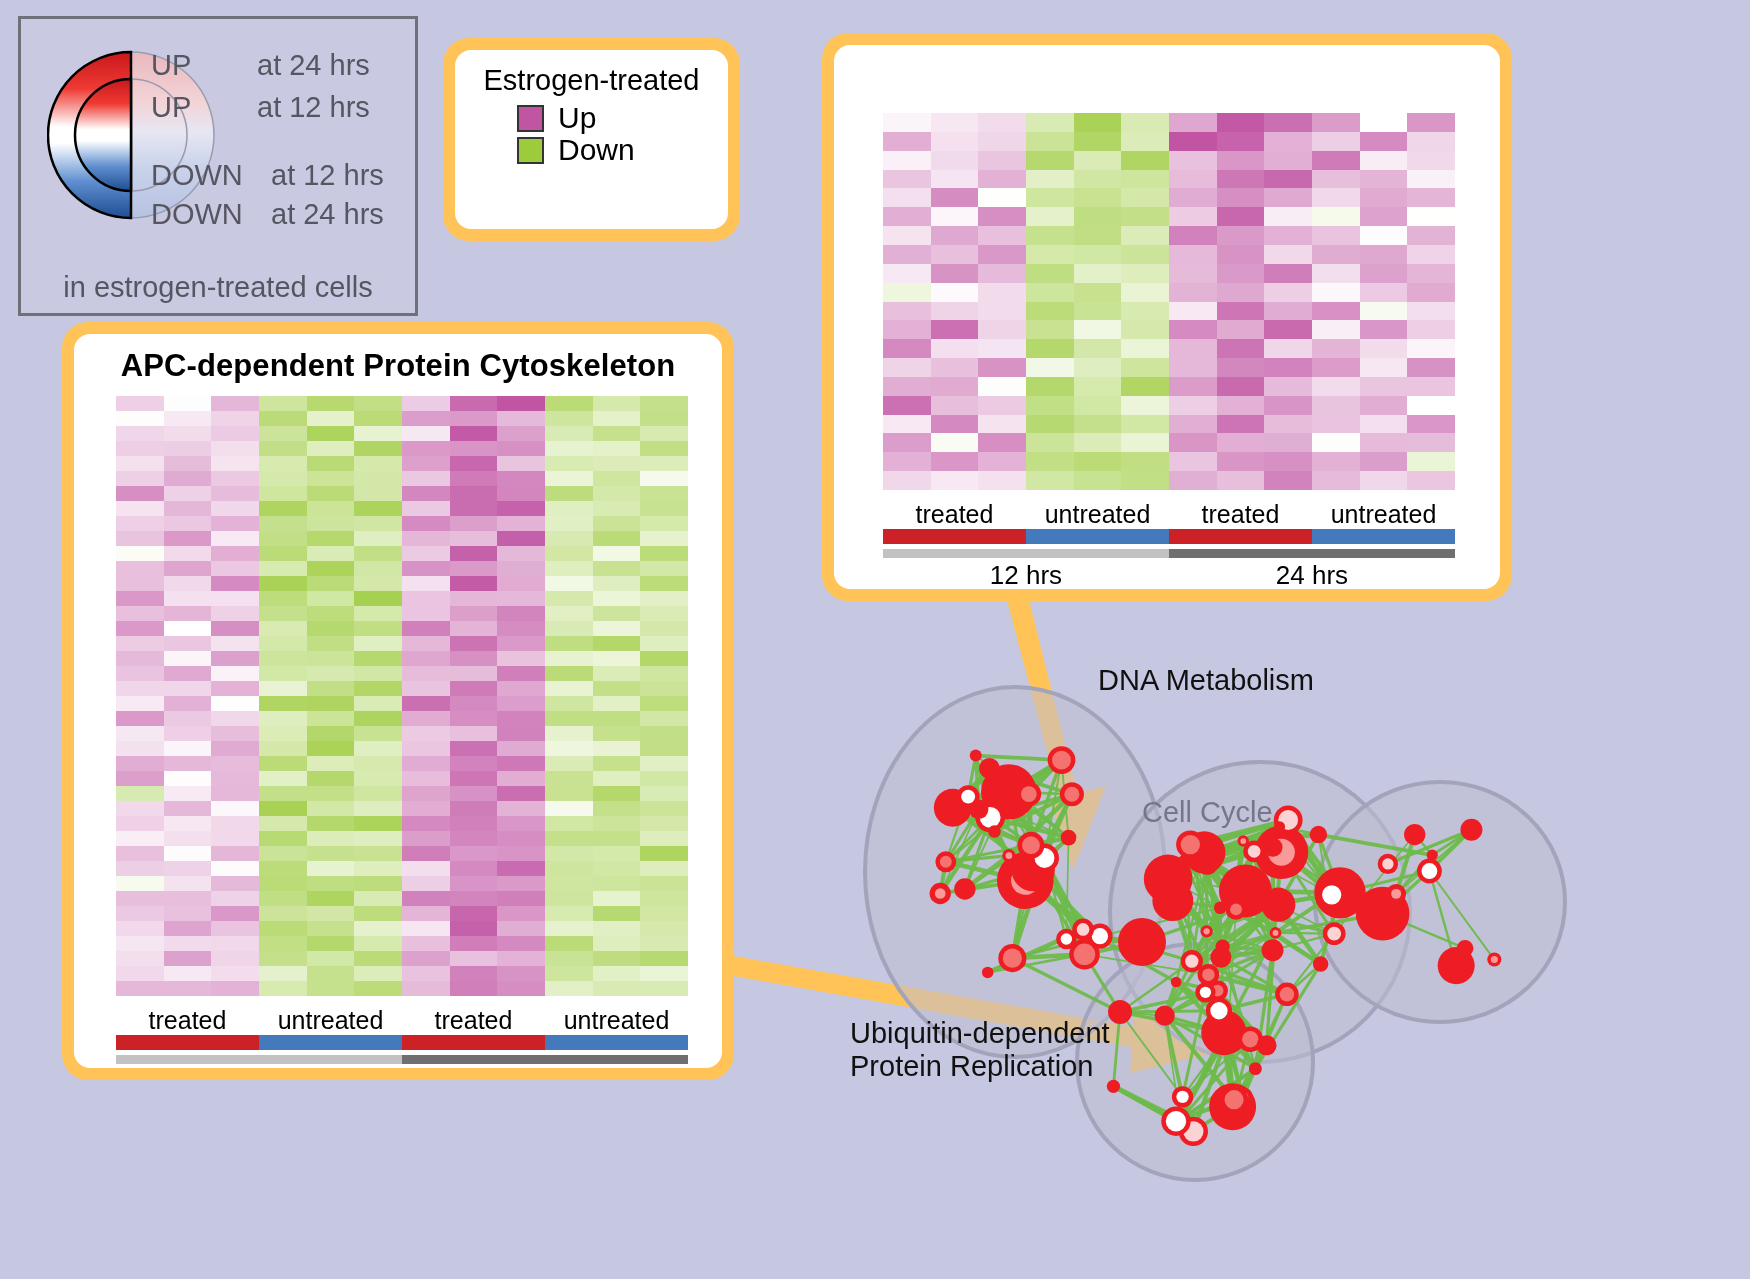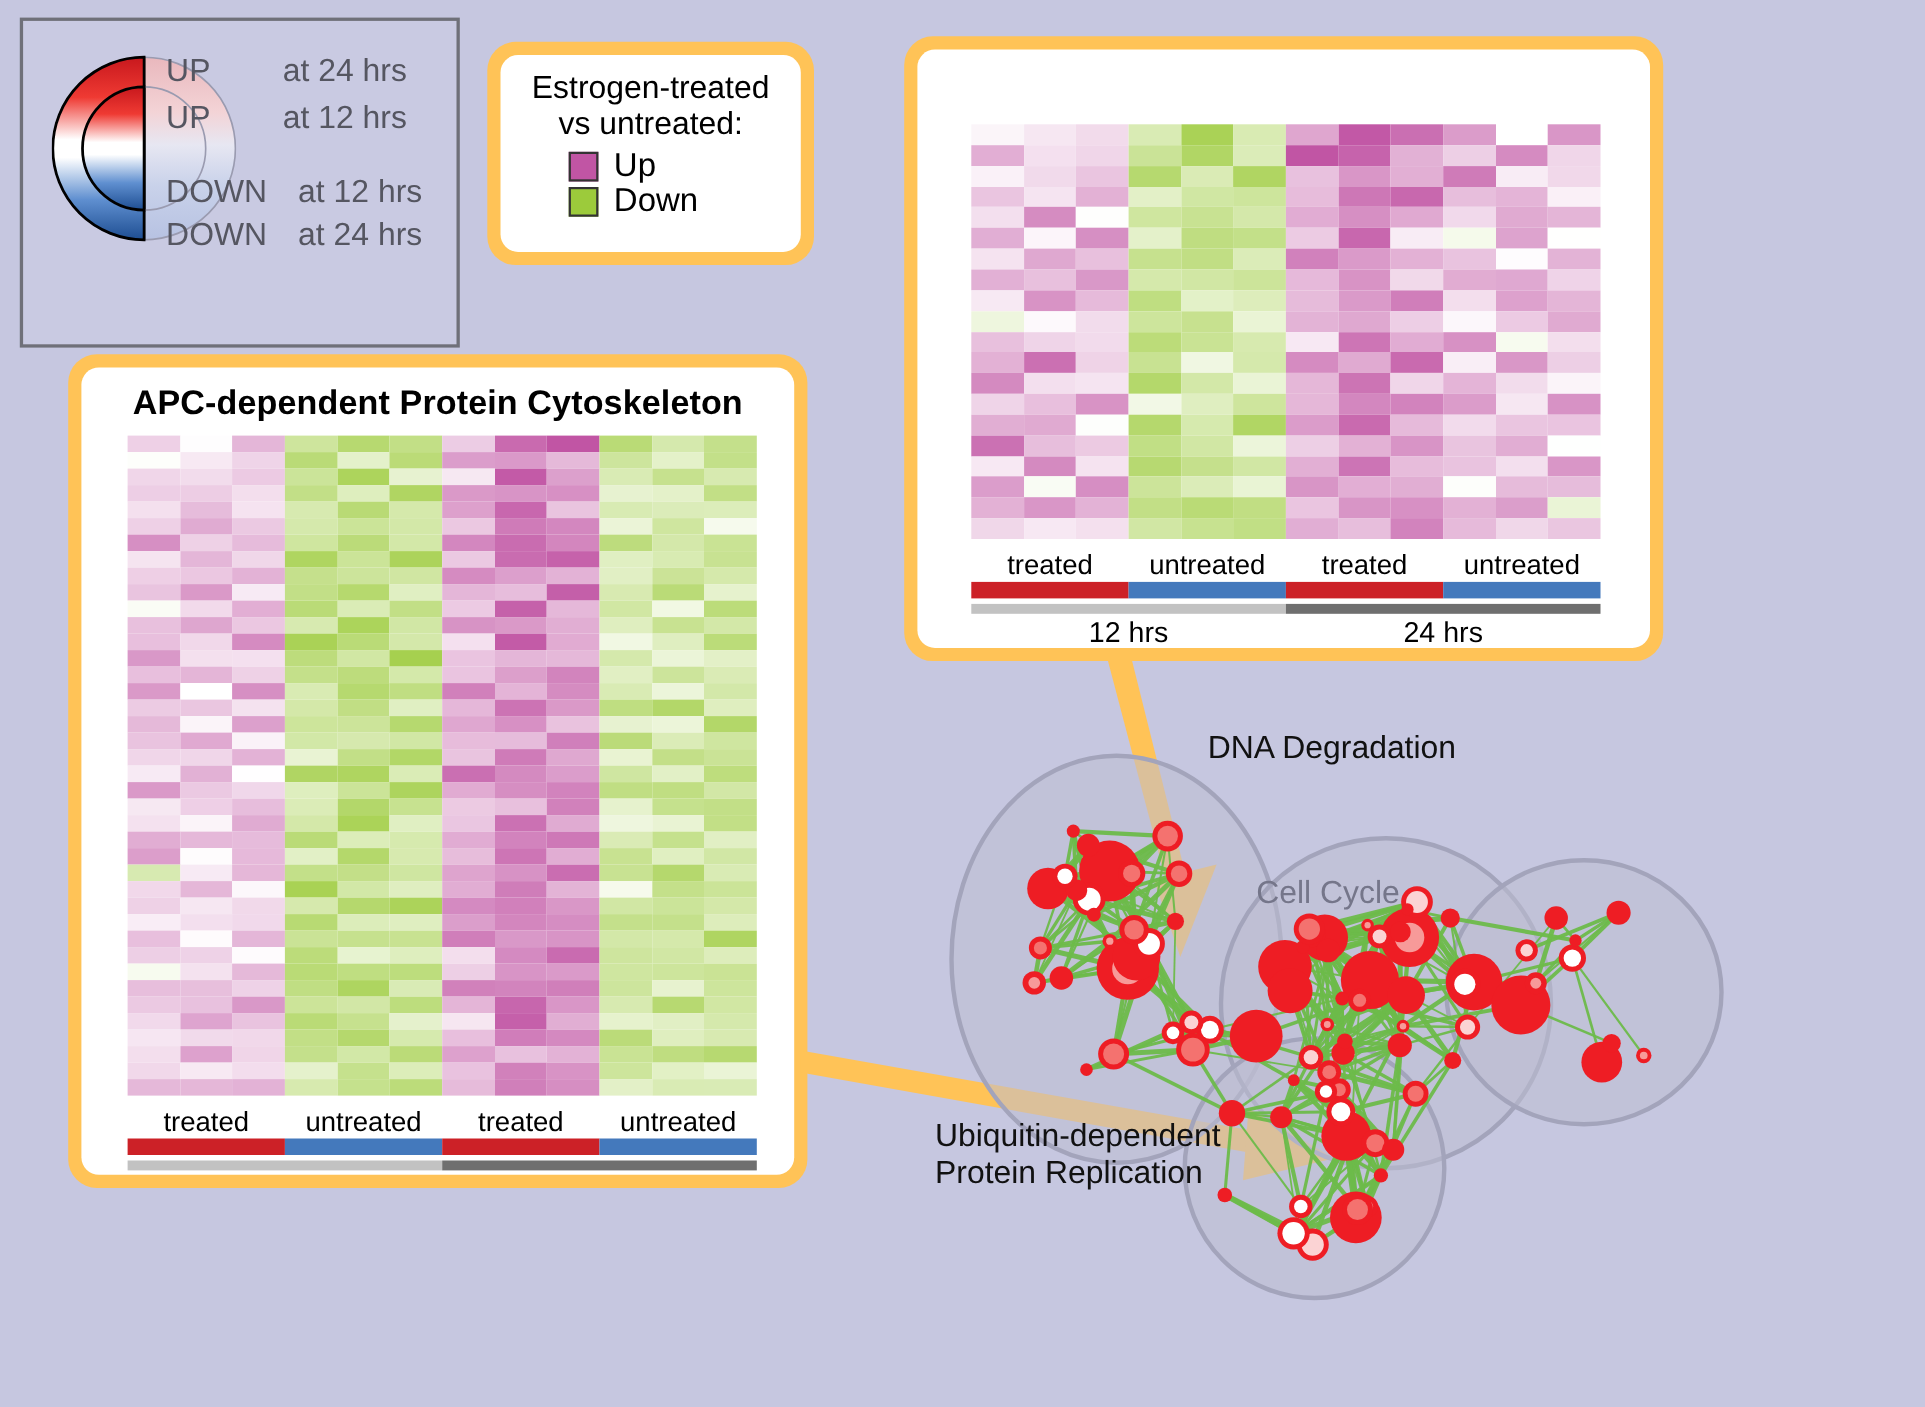--- a/index.html
+++ b/index.html
@@ -131,29 +131,29 @@
       <div class="ring-label" style="left:130px;top:72px;">UP</div>
       <div class="ring-when" style="left:236px;top:72px;">at 12 hrs</div>
 
       <div class="ring-label" style="left:130px;top:140px;">DOWN</div>
       <div class="ring-when" style="left:250px;top:140px;">at 12 hrs</div>
 
       <div class="ring-label" style="left:130px;top:179px;">DOWN</div>
       <div class="ring-when" style="left:250px;top:179px;">at 24 hrs</div>
 
       <div class="key-foot">
+        <div>in estrogen-treated cells</div>
       </div>
     </div>
   </div>
 
   <div class="panel" id="legend-panel">
     <div class="panel-inner">
       <div class="legend-head">
         <div>Estrogen-treated</div>
-        <div>vs untreated:</div>
       </div>
       <div class="legend-rows">
         <div class="legend-row">
           <span class="swatch" style="background:#c155a4"></span>
           <span class="legend-txt">Up</span>
         </div>
         <div class="legend-row">
           <span class="swatch" style="background:#9ccb3b"></span>
           <span class="legend-txt">Down</span>
         </div>
@@ -1460,21 +1460,21 @@
         <circle cx="386.16037113152817" cy="370.01737125668154" r="5.353507995770084" fill="#ee1d24"></circle>
         <circle cx="390.3210500158582" cy="507.7608186380023" r="8.097806216728785" fill="#ee1d24"></circle>
         <circle cx="385.98580416001073" cy="509.2070000234005" r="14.698236944711876" fill="#ee1d24"></circle>
         <circle cx="385.98580416001073" cy="509.2070000234005" r="10.198236944711876" fill="#ffffff"></circle>
         <circle cx="444.06937641162904" cy="487.6356804981075" r="14.047722580166404" fill="#ee1d24"></circle>
         <circle cx="444.06937641162904" cy="487.6356804981075" r="9.547722580166404" fill="#f4726f"></circle>
         <circle cx="352" cy="330" r="24" fill="#ee1d24"></circle>
         <circle cx="330" cy="400" r="12" fill="#ee1d24"></circle>
       </svg>
 
-    <div class="net-label" id="lbl-dna">DNA Degradation</div>
+    <div class="net-label" id="lbl-dna">DNA Metabolism</div>
 
     <div class="net-label" id="lbl-cc">Cell Cycle</div>
 
 
     <div class="net-label" id="lbl-ub">
       <div>Ubiquitin-dependent</div>
       <div>Protein Replication</div>
     </div>
   </div>
 

